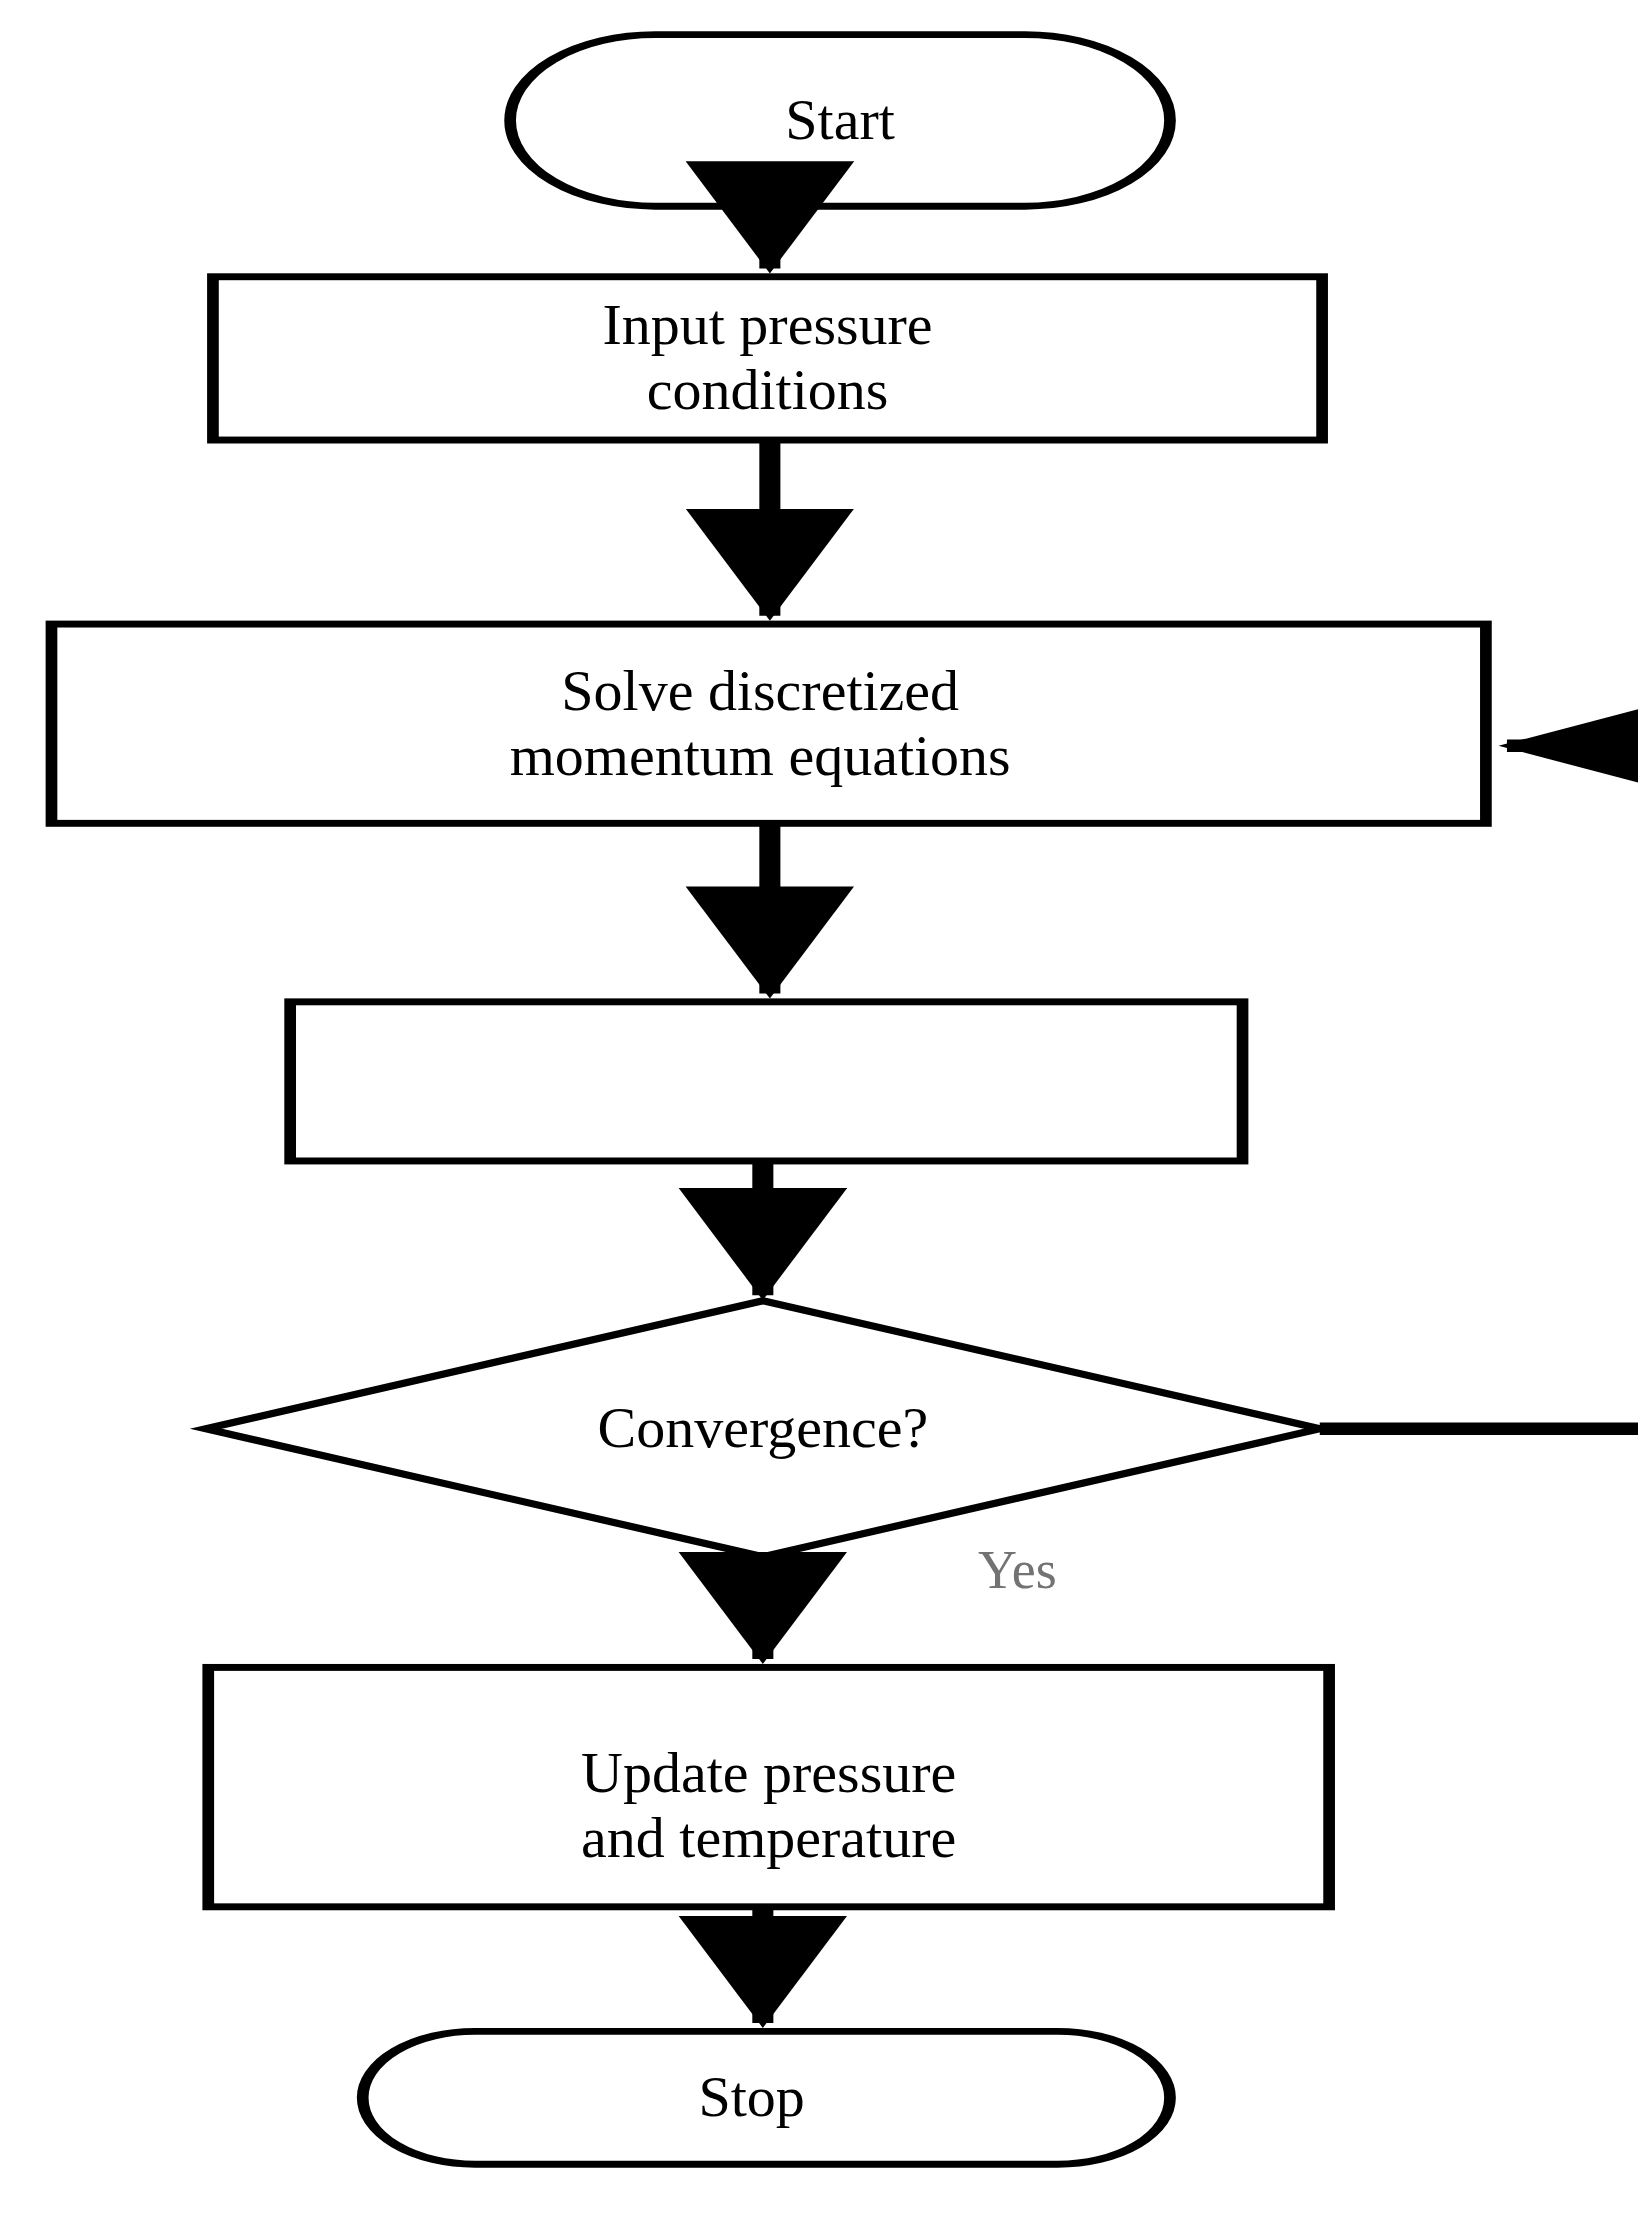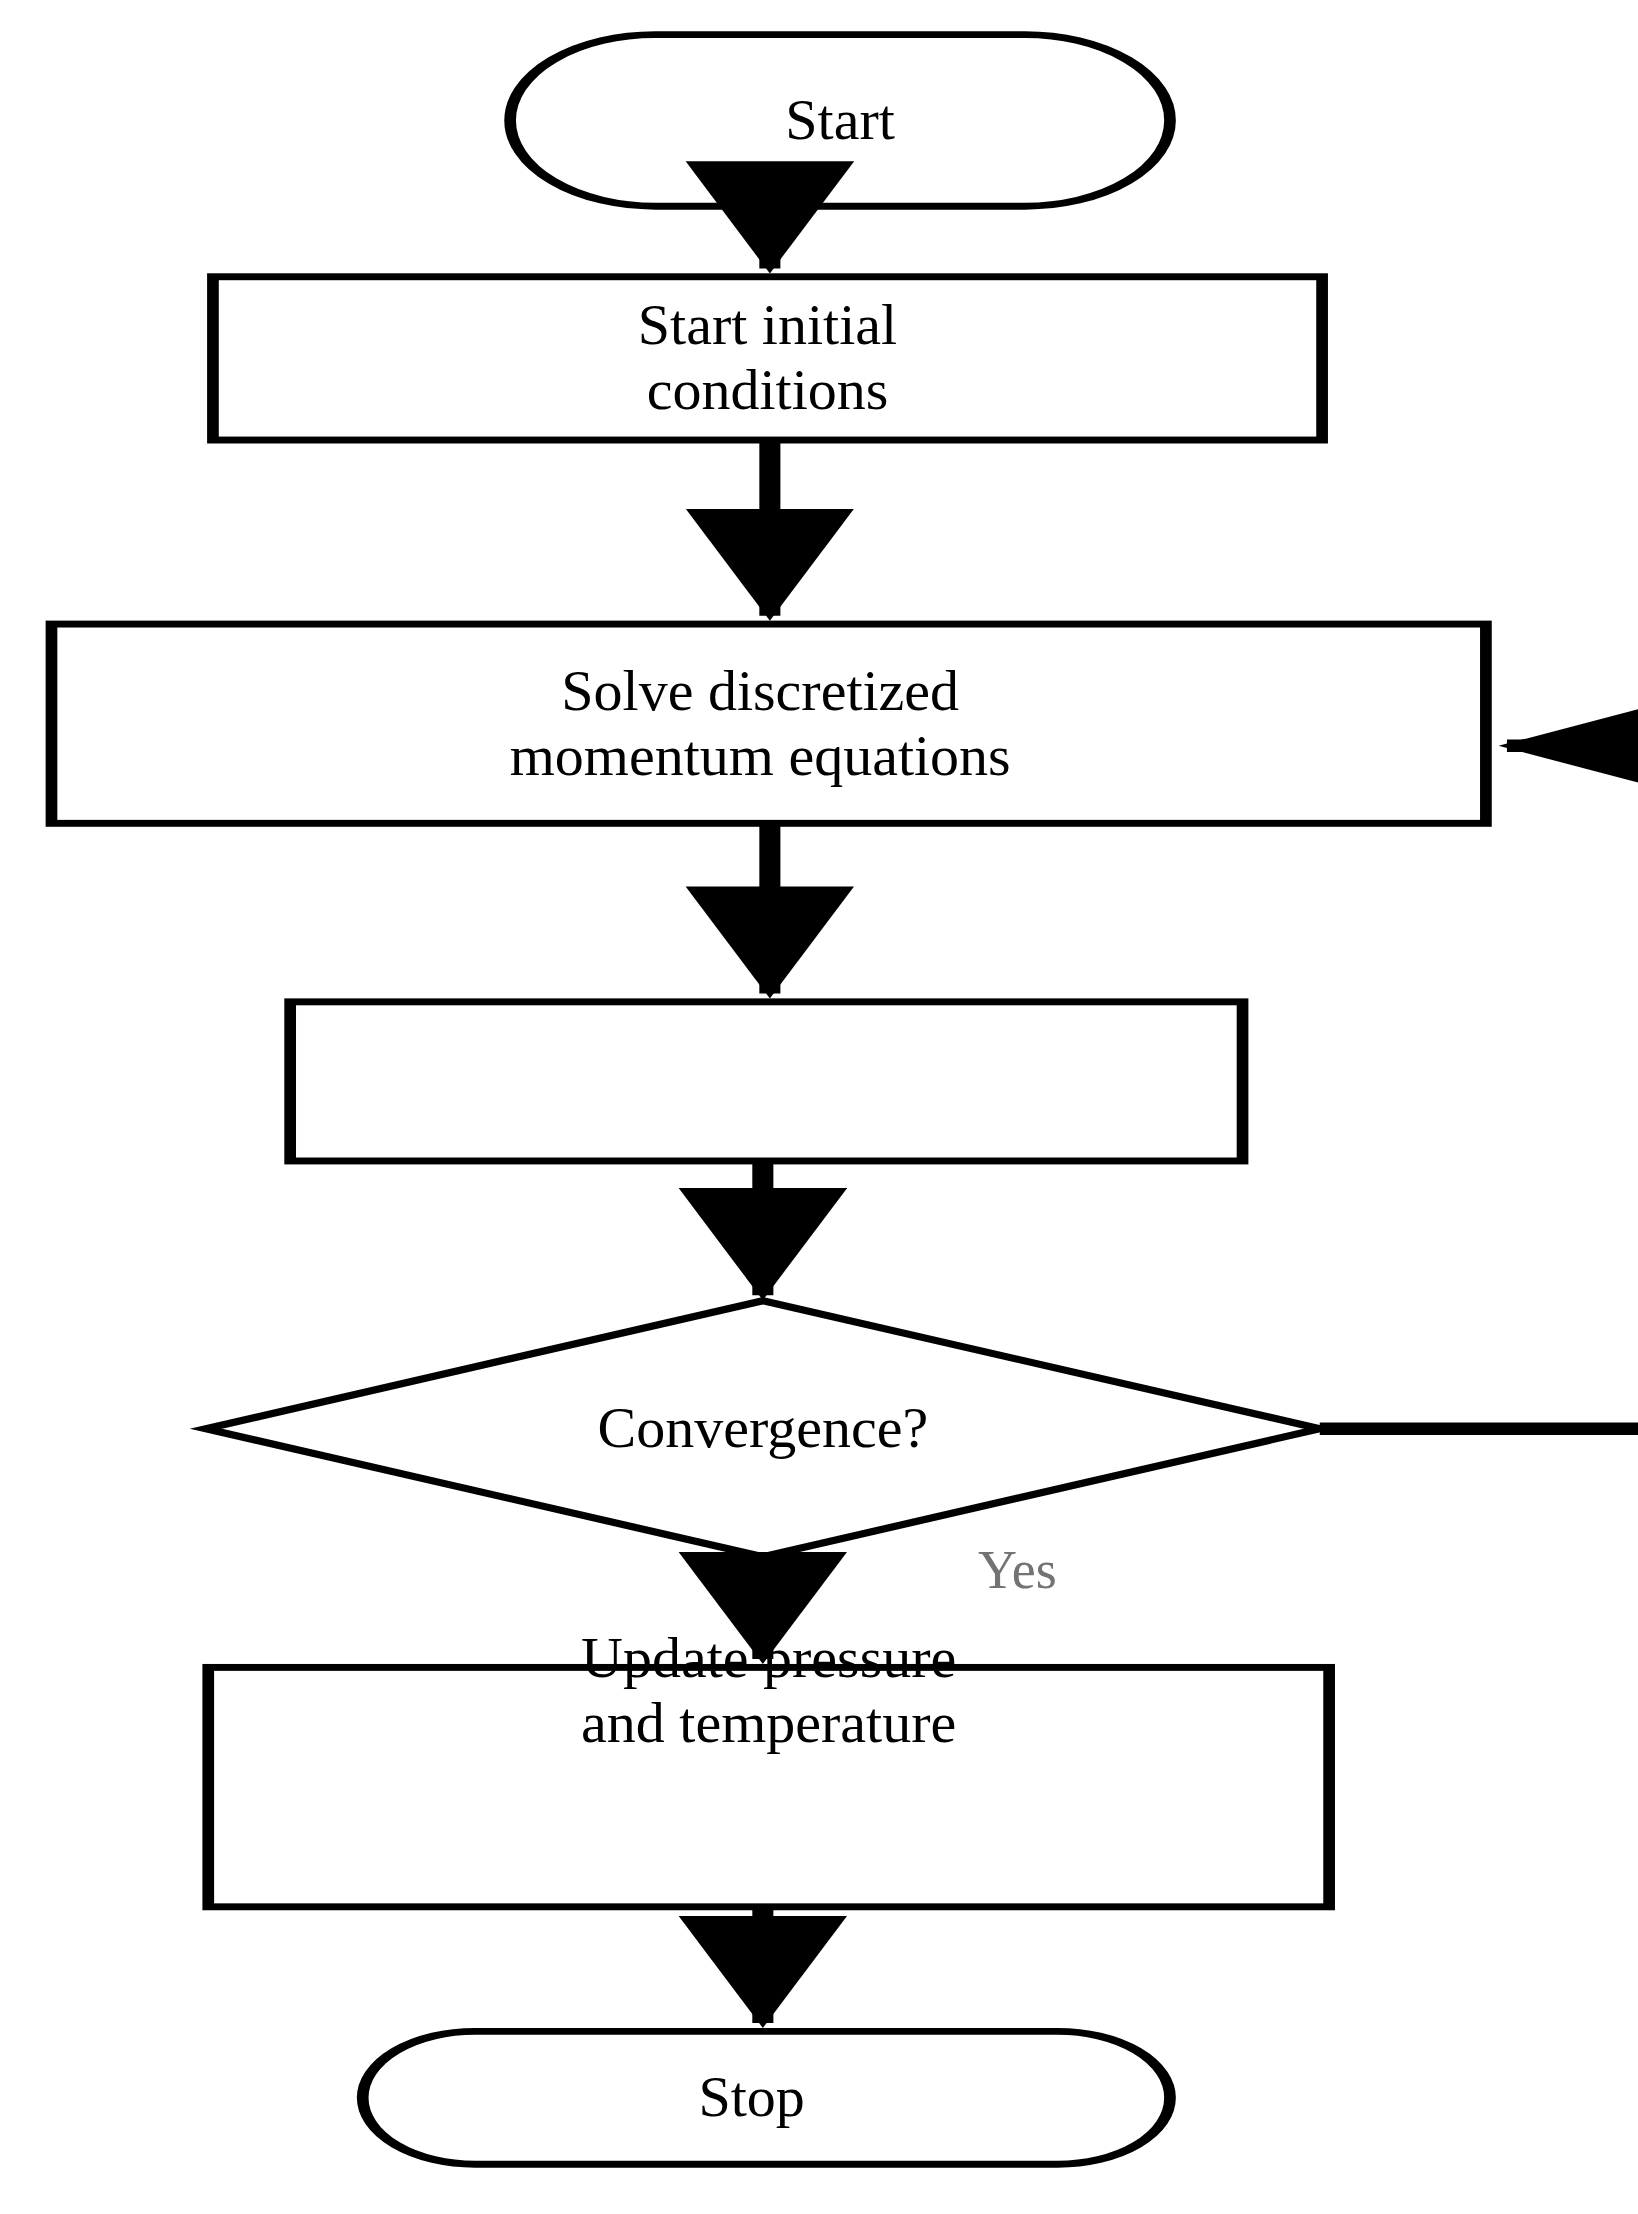--- a/index.html
+++ b/index.html
@@ -90,29 +90,29 @@
 
     <path d="M802,539 L644,539" fill="none" stroke="#000000" stroke-width="9" marker-end="url(#arrowhead)"></path>
 
     <line x1="326" y1="1125" x2="326" y2="1199" stroke="#000000" stroke-width="9" marker-end="url(#arrowhead)"></line>
 
     <line x1="326" y1="1378" x2="326" y2="1462" stroke="#000000" stroke-width="9" marker-end="url(#arrowhead)"></line>
   </svg>
 
   <div class="node-label terminal-text" style="left: 510.12px; top: 34.5938px; width: 659.88px; height: 171.585px;">Start</div>
 
-  <div class="node-label process-text" style="left: 212.94px; top: 276.75px; width: 1109.16px; height: 163.282px;">Start initial
+  <div class="node-label process-text" style="left: 212.94px; top: 276.75px; width: 1109.16px; height: 163.282px;">Input pressure
 conditions</div>
 
   <div class="node-label process-text" style="left: 43px; top: 624.071px; width: 1434.42px; height: 199.26px;">Solve discretized
 momentum equations</div>
 
 
   <div class="node-label decision-text" style="left: 205.92px; top: 1300.72px; width: 1113.84px; height: 255.994px;">Convergence?</div>
 
-  <div class="node-label process-text" style="left: 208.26px; top: 1571px; width: 1120.86px; height: 239.389px;">Update pressure
+  <div class="node-label process-text" style="left: 208.26px; top: 1686px; width: 1120.86px; height: 239.389px;">Update pressure
 and temperature</div>
 
   <div class="node-label terminal-text" style="left: 348px; top: 2031.35px; width: 807.3px; height: 132.84px;">Stop</div>
 
   <div class="edge-label branch-text" style="left: 978.12px; top: 1538.73px;">Yes</div>
 
 </div>
 
 </body></html>

